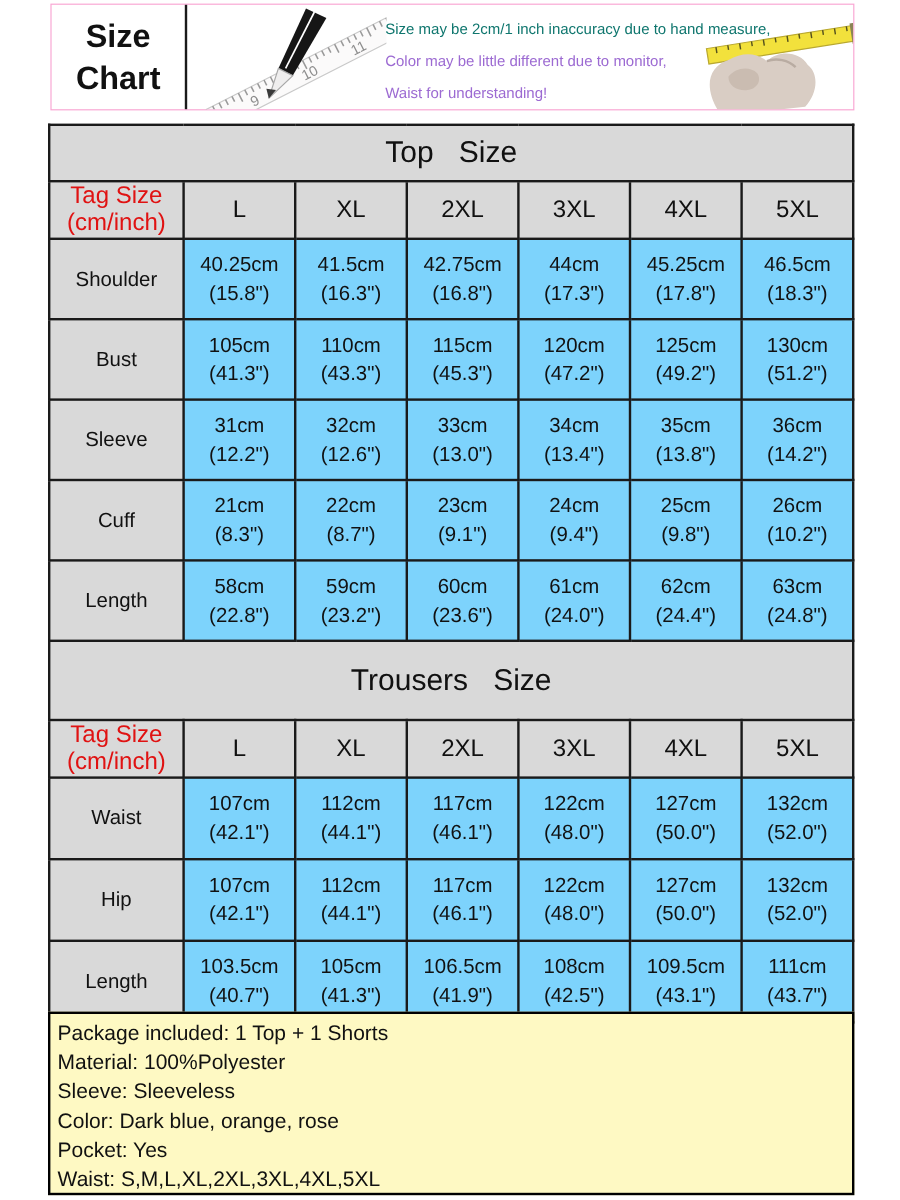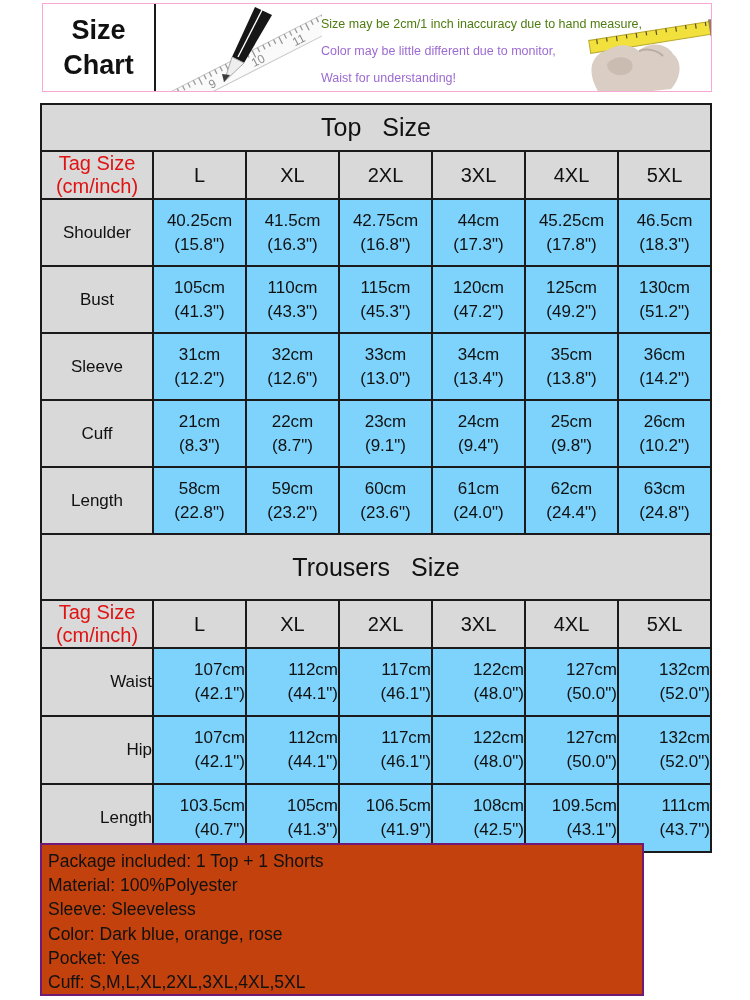--- a/index.html
+++ b/index.html
@@ -18,45 +18,45 @@
   .title-cell{
     width:113px;border-right:2px solid #1a1a1a;
     display:flex;align-items:center;justify-content:center;text-align:center;
     font-size:27px;font-weight:bold;line-height:35px;white-space:pre-line;
   }
   .illus{position:relative;flex:1;overflow:hidden;}
   .ruler-icon{position:absolute;left:-4px;bottom:-4px;}
   .hand-icon{position:absolute;right:0;top:4px;}
   .notes{position:absolute;left:165px;top:7px;}
   .note{font-size:12.5px;line-height:27px;white-space:nowrap;}
-  .n1{color:#4d7c0f;}
+  .n1{color:#0f766e;}
   .n2,.n3{color:#9c6ad2;}
 
   
   .size-table{
     position:absolute;left:40px;top:103px;width:672px;
     border-collapse:collapse;table-layout:fixed;text-align:center;
   }
   .size-table td{border:2px solid #1a1a1a;padding:0;vertical-align:middle;}
   td.band{
     background:#d9d9d9;font-size:25px;word-spacing:14px;height:47px;
   }
   tr.hdr td{background:#d9d9d9;font-size:20px;height:46px;}
   td.corner{
     color:#e01212;font-size:18px;line-height:23px;white-space:pre-line;
   }
   tr.datarow{height:67px;padding-left:45px;}
-  tr.datarow2{height:68px;text-align:right;}
+  tr.datarow2{height:68px;}
   td.rowlabel{background:#d9d9d9;font-size:17px;}
   td.cell{background:#7dd3fc;font-size:17px;line-height:24px;white-space:pre-line;}
 
   
   .footer{
-    position:absolute;left:40px;top:843px;width:604px;height:153px;
-    background:#c2410c;border:2px solid #701a75;padding:4px 0 0 6px;
+    position:absolute;left:40px;top:843px;width:672px;height:153px;
+    background:#fef9c3;border:2px solid #000000;padding:4px 0 0 6px;
   }
   .fline{font-size:17.5px;line-height:24.2px;white-space:nowrap;}
 </style>
 </head>
 <body>
 
 <div class="page">
 
   <div class="header-box">
     <div class="title-cell">Size
@@ -259,16 +259,16 @@
     </tr>
   </tbody>
     </table>
 
   <div class="footer">
     <div class="fline">Package included: 1  Top + 1 Shorts</div>
     <div class="fline">Material: 100%Polyester</div>
     <div class="fline">Sleeve: Sleeveless</div>
     <div class="fline">Color: Dark blue, orange, rose</div>
     <div class="fline">Pocket: Yes</div>
-    <div class="fline">Cuff: S,M,L,XL,2XL,3XL,4XL,5XL</div>
+    <div class="fline">Waist: S,M,L,XL,2XL,3XL,4XL,5XL</div>
   </div>
 
 </div>
 
 </body></html>

